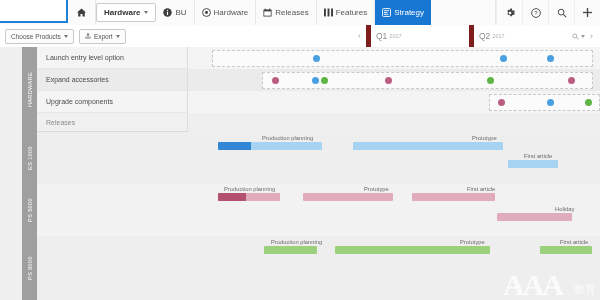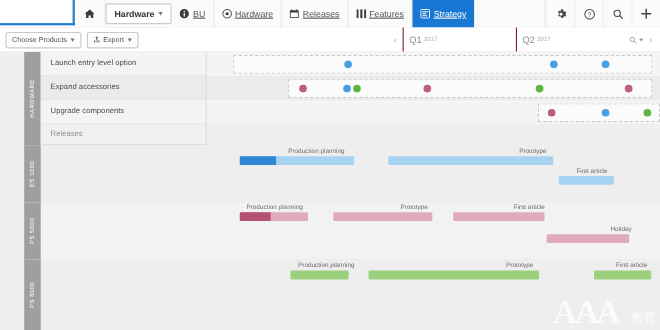--- a/index.html
+++ b/index.html
@@ -19,21 +19,21 @@
   }
   .logo-box{
     width:68px;height:23px;margin:0;
     border:2px solid #1f7fd4;border-top:none;border-left:none;
     background:#fff;box-sizing:border-box;
   }
   .nav-item{
     display:flex;align-items:center;gap:3px;
     padding:0 7px;font-size:8px;color:#555;
     border-right:1px solid #e8e8e8;
-    white-space:nowrap;cursor:default;text-decoration:underline;
+    white-space:nowrap;cursor:default;
   }
   .nav-item.home{padding:0 9px;}
   .nav-item.active{background:#1877d2;color:#fff;border-right:none;}
   .nav-pill{
     display:flex;align-items:center;gap:4px;
     margin:3px 0;padding:0 7px;font-size:8px;font-weight:bold;color:#333;
     border:1px solid #ccc;border-radius:2px;background:#fff;
     white-space:nowrap;
   }
   .nav-spacer{flex:1;border-right:1px solid #e8e8e8;}
@@ -56,21 +56,21 @@
     border:1px solid #c9c9c9;border-radius:2px;background:#fcfcfc;
     font-size:6.5px;color:#555;white-space:nowrap;
   }
   .caret{
     width:0;height:0;border-left:2.5px solid transparent;
     border-right:2.5px solid transparent;border-top:3px solid #777;
   }
   .tl-spacer{flex:1;}
   .chev{font-size:9px;color:#aaa;padding:0 5px;}
   .qcell{
-    font-size:8.5px;color:#8d8d8d;border-left:1px solid #7f1d1d;
+    font-size:8.5px;color:#8d8d8d;border-left:5px solid #7f1d1d;
     height:22px;display:flex;align-items:center;padding-left:5px;
     box-sizing:border-box;
   }
   .qyear{font-size:5.5px;color:#b0b0b0;margin-left:2px;}
   .tb-right{display:flex;align-items:center;gap:2px;padding-right:4px;color:#aaa;}
 
   
   .chart{
     position:absolute;left:0;top:47px;width:600px;height:253px;
     background:#efefef;overflow:hidden;

